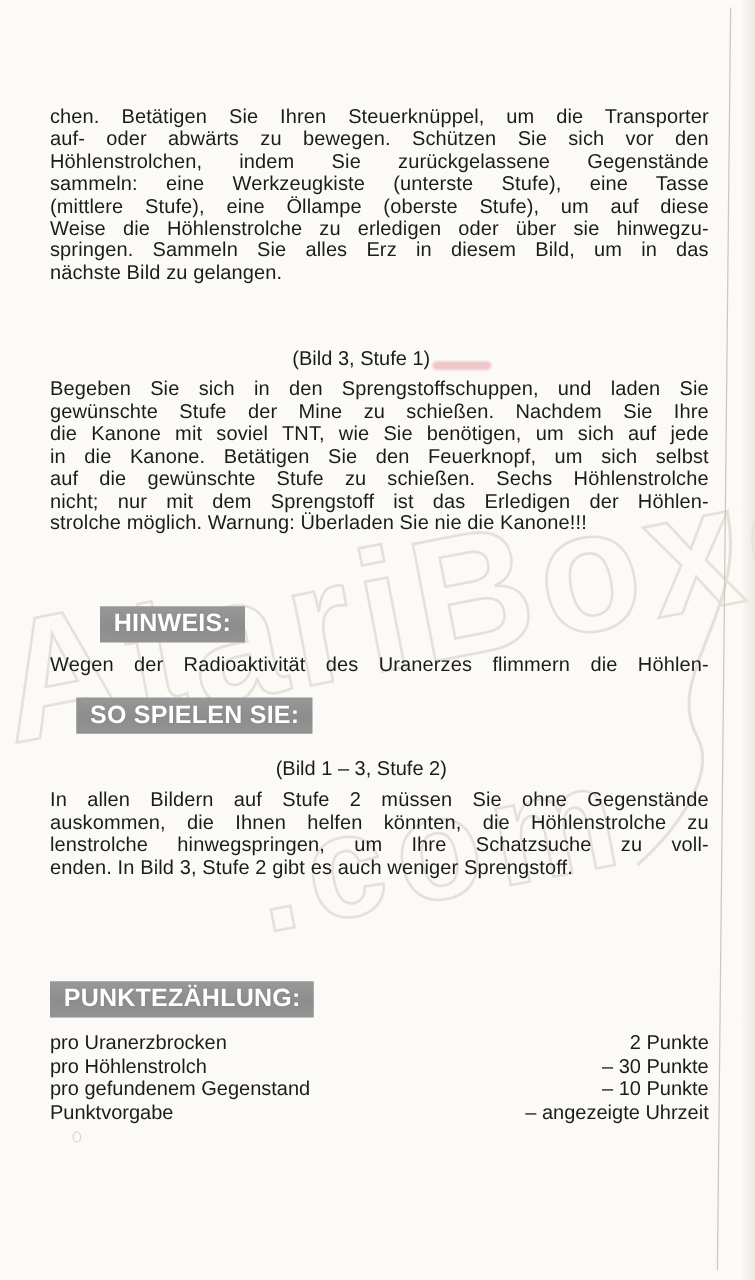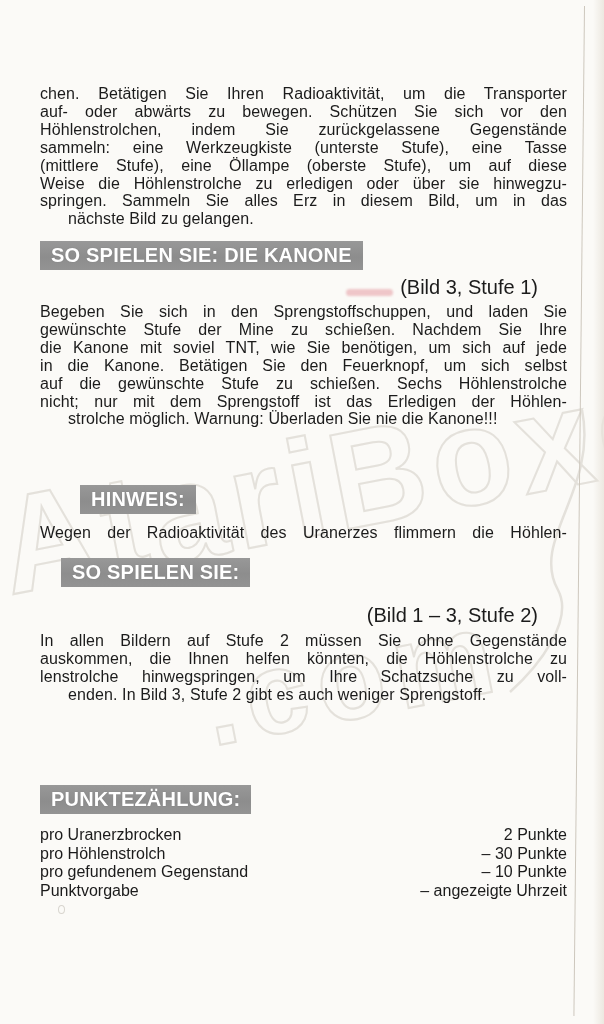--- a/index.html
+++ b/index.html
@@ -13,38 +13,38 @@
     color:#1b1b1b;
   }
   
   .para{
     position:absolute;left:40px;width:527px;
     font-size:16px;line-height:17.9px;
     letter-spacing:0.1px;
     z-index:3;
   }
   .tline{text-align:justify;text-align-last:justify;}
-  .tline-last{text-align-last:left;margin-left:28px;}
+  .tline-last{text-align-last:left;}
   
   .bar{
     position:absolute;left:40px;height:29px;
     background:linear-gradient(180deg,#989898 0%,#8d8d8d 55%,#939393 100%);
     color:#ffffff;
     font-size:20px;font-weight:bold;letter-spacing:0.2px;
     line-height:29px;
     padding:0 11px;
     white-space:nowrap;
     z-index:3;
     text-shadow:0 0 1px rgba(70,70,70,0.35);
   }
   
   .caption{
     position:absolute;left:40px;width:527px;
-    font-size:20px;line-height:19px;
-    text-align:right;
+    font-size:16px;line-height:19px;
+    text-align:center;
     padding-right:0;
     box-sizing:border-box;
     z-index:3;
   }
   
   .score{
     position:absolute;left:40px;width:527px;
     font-size:16px;line-height:18.7px;
     z-index:3;
   }
@@ -100,33 +100,30 @@
   <svg class="wm-swoosh" width="130" height="300" viewBox="0 0 130 300">
     <path d="M112 10 C 128 90, 60 140, 88 190 C 104 220, 70 265, 40 292" fill="none" stroke="#e4e1db" stroke-width="2.5"></path>
   </svg>
 
   <div class="edge-line"></div>
   <div class="edge-shade"></div>
   <div class="smudge"></div>
   <div class="speck"></div>
 
   <div class="para" style="top:85px;">
-      <div class="tline">chen. Betätigen Sie Ihren Radioaktivität, um die Transporter</div>
+      <div class="tline">chen. Betätigen Sie Ihren Steuerknüppel, um die Transporter</div>
       <div class="tline">auf- oder abwärts zu bewegen. Schützen Sie sich vor den</div>
       <div class="tline">Höhlenstrolchen, indem Sie zurückgelassene Gegenstände</div>
       <div class="tline">sammeln: eine Werkzeugkiste (unterste Stufe), eine Tasse</div>
       <div class="tline">(mittlere Stufe), eine Öllampe (oberste Stufe), um auf diese</div>
       <div class="tline">Weise die Höhlenstrolche zu erledigen oder über sie hinwegzu-</div>
       <div class="tline">springen. Sammeln Sie alles Erz in diesem Bild, um in das</div>
       <div class="tline tline-last">nächste Bild zu gelangen.</div>
     </div>
 
-  <div class="bar" style="top:241px;">
-    <span>SO SPIELEN SIE: DIE KANONE</span>
-  </div>
   <div class="caption" style="top:278px;padding-right:29px;">(Bild 3, Stufe 1)</div>
   <div class="para" style="top:303px;">
       <div class="tline">Begeben Sie sich in den Sprengstoffschuppen, und laden Sie</div>
       <div class="tline">gewünschte Stufe der Mine zu schießen. Nachdem Sie Ihre</div>
       <div class="tline">die Kanone mit soviel TNT, wie Sie benötigen, um sich auf jede</div>
       <div class="tline">in die Kanone. Betätigen Sie den Feuerknopf, um sich selbst</div>
       <div class="tline">auf die gewünschte Stufe zu schießen. Sechs Höhlenstrolche</div>
       <div class="tline">nicht; nur mit dem Sprengstoff ist das Erledigen der Höhlen-</div>
       <div class="tline tline-last">strolche möglich. Warnung: Überladen Sie nie die Kanone!!!</div>
     </div>

